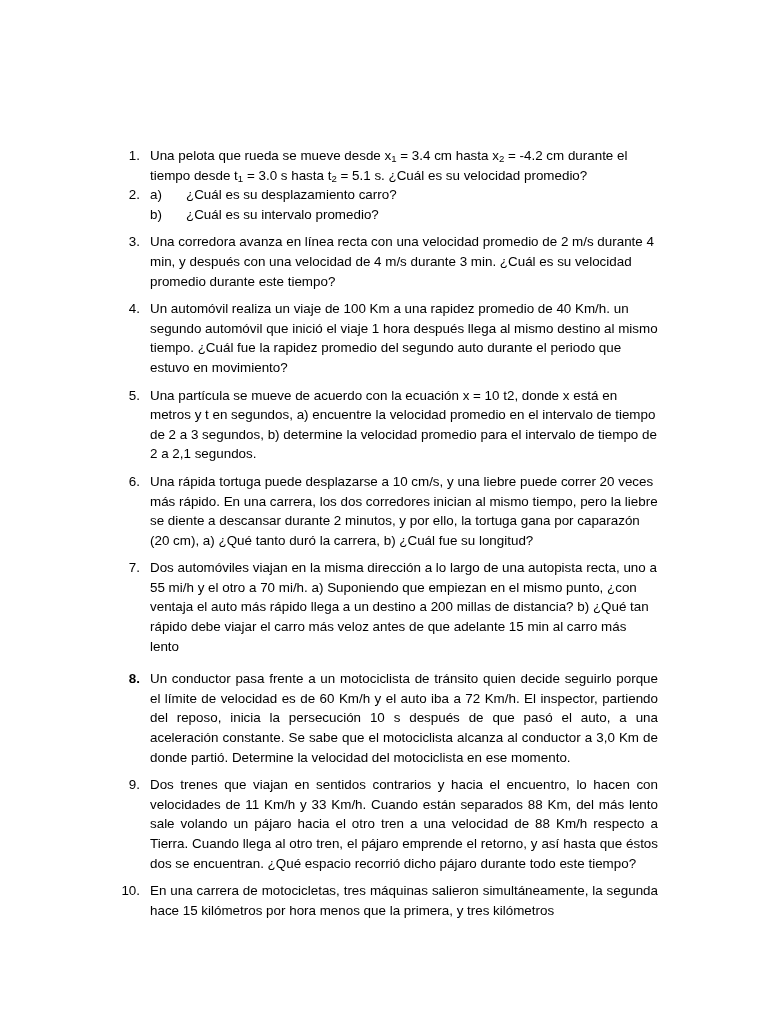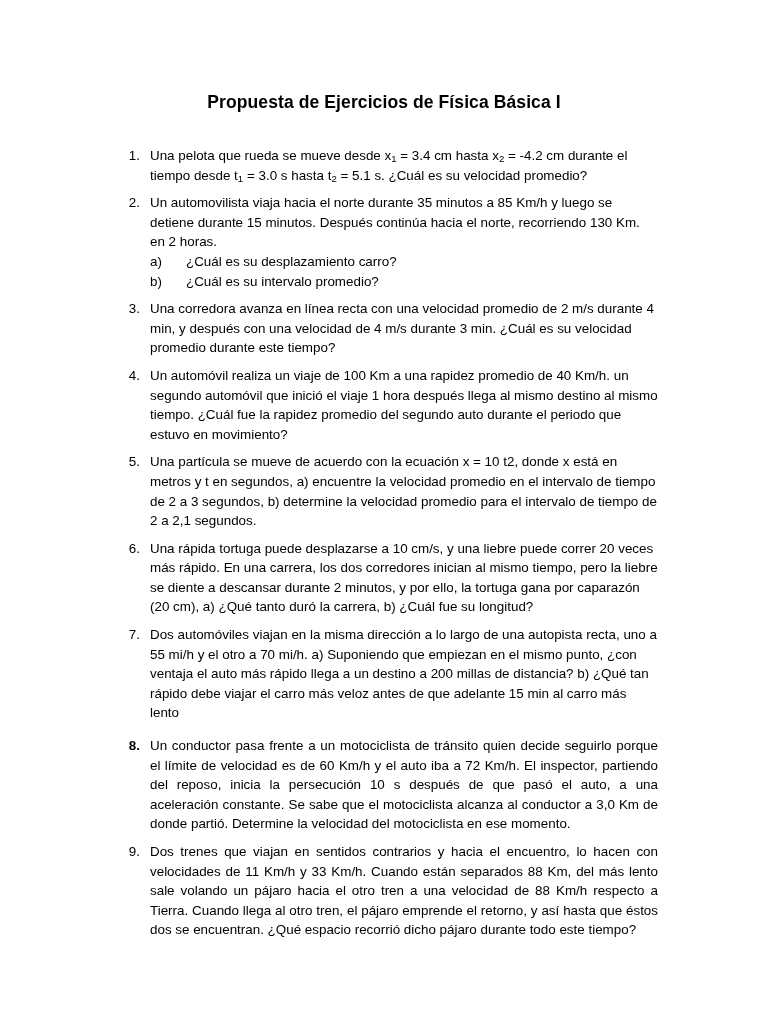--- a/index.html
+++ b/index.html
@@ -115,31 +115,29 @@
     vertical-align: baseline;
     position: relative;
     bottom: -0.22em;
   }
 </style>
 </head>
 <body>
 
 <div class="page">
 
-  <h1 class="doc-title">Propuesta de Ejercicios de Física Básica I</h1>
 
   <div class="content">
     <ol class="items">
         <li class="item">
           <span class="marker">1.</span>
           <span class="item-text">Una pelota que rueda se mueve desde x<sub>1</sub> = 3.4 cm hasta x<sub>2</sub> = -4.2 cm durante el tiempo desde t<sub>1</sub> = 3.0 s hasta t<sub>2</sub> = 5.1 s. ¿Cuál es su velocidad promedio?</span>
         </li>
         <li class="item">
           <span class="marker">2.</span>
-          <span class="item-text">Un automovilista viaja hacia el norte durante 35 minutos a 85 Km/h y luego se detiene durante 15 minutos. Después continúa hacia el norte, recorriendo 130 Km. en 2 horas.</span>
           <ol class="subitems">
             <li class="subitem"><span class="submarker">a)</span><span>¿Cuál es su desplazamiento carro?</span></li>
             <li class="subitem"><span class="submarker">b)</span><span>¿Cuál es su intervalo promedio?</span></li>
           </ol>
         </li>
         <li class="item">
           <span class="marker">3.</span>
           <span class="item-text">Una corredora avanza en línea recta con una velocidad promedio de 2 m/s durante 4 min, y después con una velocidad de 4 m/s durante 3 min.  ¿Cuál es su velocidad promedio durante este tiempo?</span>
         </li>
         <li class="item">
@@ -159,16 +157,20 @@
           <span class="item-text">Dos automóviles viajan en la misma dirección a lo largo de una autopista recta, uno a 55 mi/h y el otro a 70 mi/h. a) Suponiendo que empiezan en el mismo punto, ¿con ventaja el auto más rápido llega a un destino a 200 millas de distancia? b) ¿Qué tan rápido debe viajar el carro más veloz antes de que adelante 15 min al carro más lento</span>
         </li>
         <li class="item justified gap-before">
           <span class="marker bold">8.</span>
           <span class="item-text">Un conductor pasa frente a un motociclista de tránsito quien decide seguirlo porque el límite de velocidad es de 60 Km/h y el auto iba a 72 Km/h. El inspector, partiendo del reposo, inicia la persecución 10 s después de que pasó el auto, a una aceleración constante. Se sabe que el motociclista alcanza al conductor a 3,0 Km de donde partió. Determine la velocidad del motociclista en ese momento.</span>
         </li>
         <li class="item justified">
           <span class="marker">9.</span>
           <span class="item-text">Dos trenes que viajan en sentidos contrarios y hacia el encuentro, lo hacen con velocidades de 11 Km/h y 33 Km/h. Cuando están separados 88 Km, del más lento sale volando un pájaro hacia el otro tren a una velocidad de 88 Km/h respecto a Tierra. Cuando llega al otro tren, el pájaro emprende el retorno, y así hasta que éstos dos se encuentran. ¿Qué espacio recorrió dicho pájaro durante todo este tiempo?</span>
         </li>
+        <li class="item justified">
+          <span class="marker">10.</span>
+          <span class="item-text">En una carrera de motocicletas, tres máquinas salieron simultáneamente, la segunda hace 15 kilómetros por hora menos que la primera, y tres kilómetros</span>
+        </li>
       </ol>
   </div>
 
 </div>
 
 </body></html>

